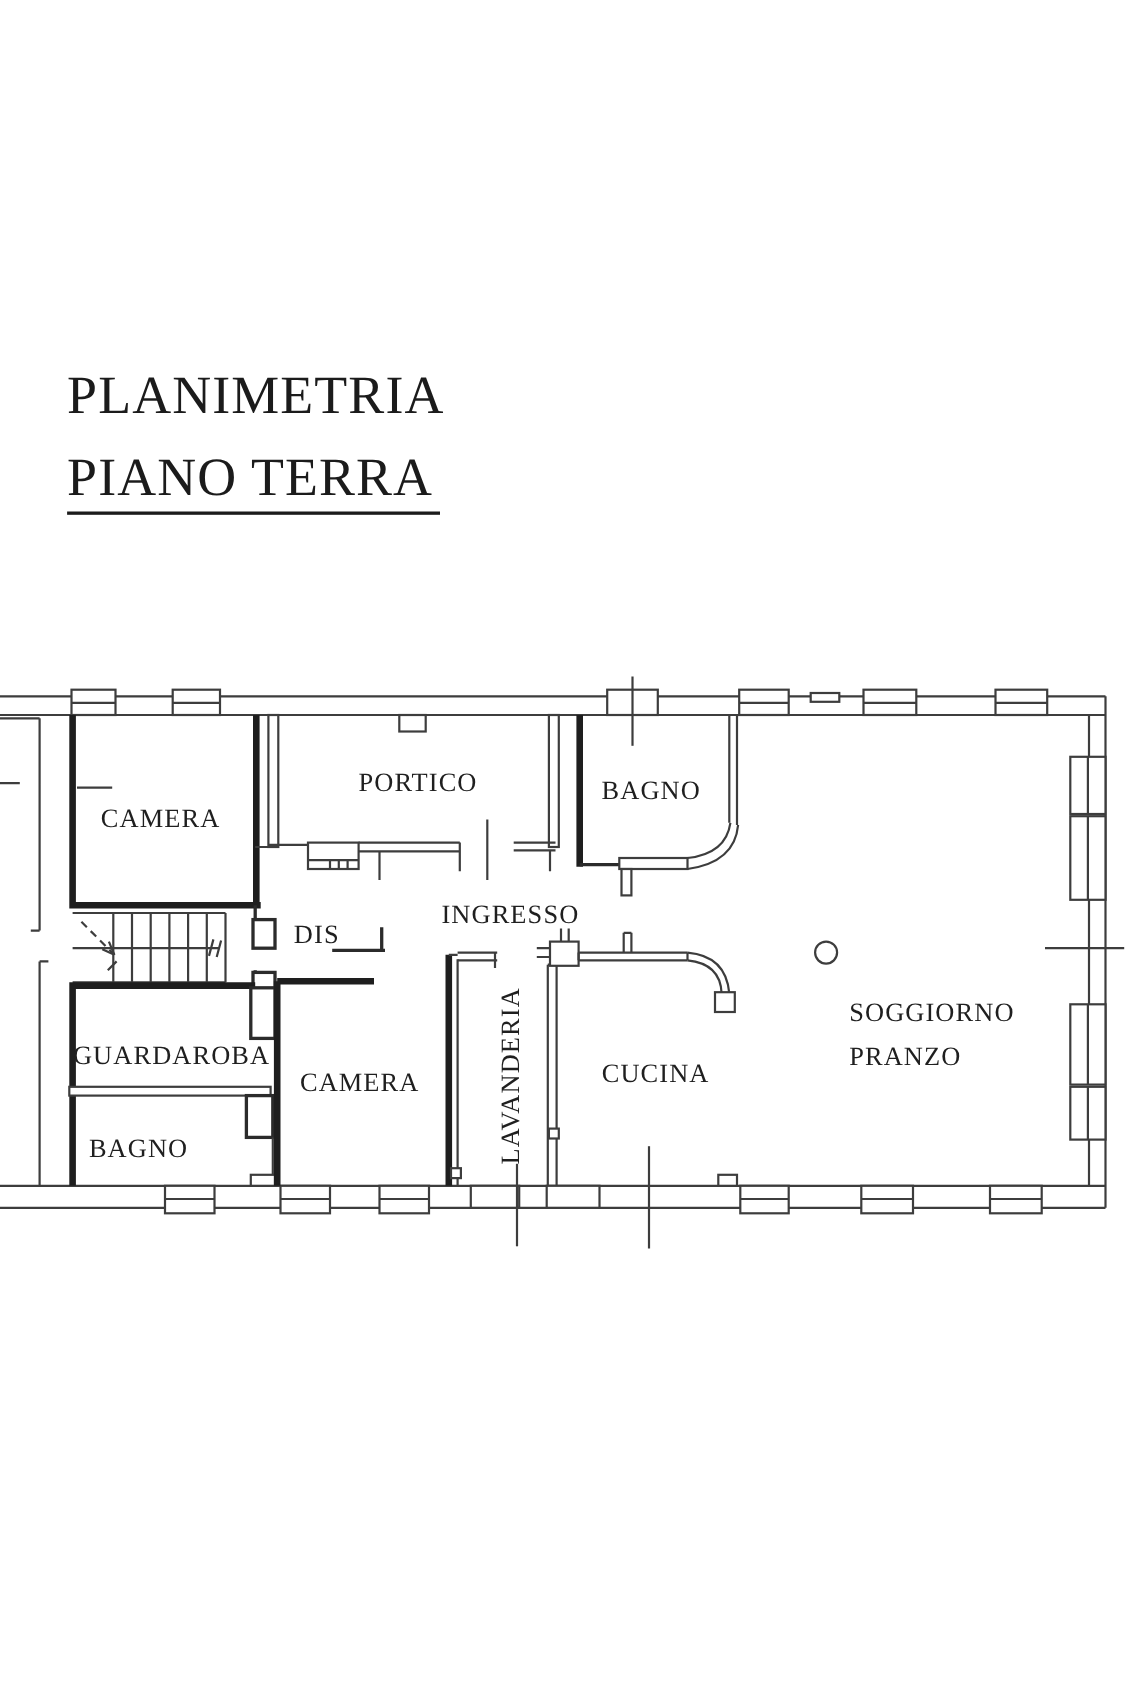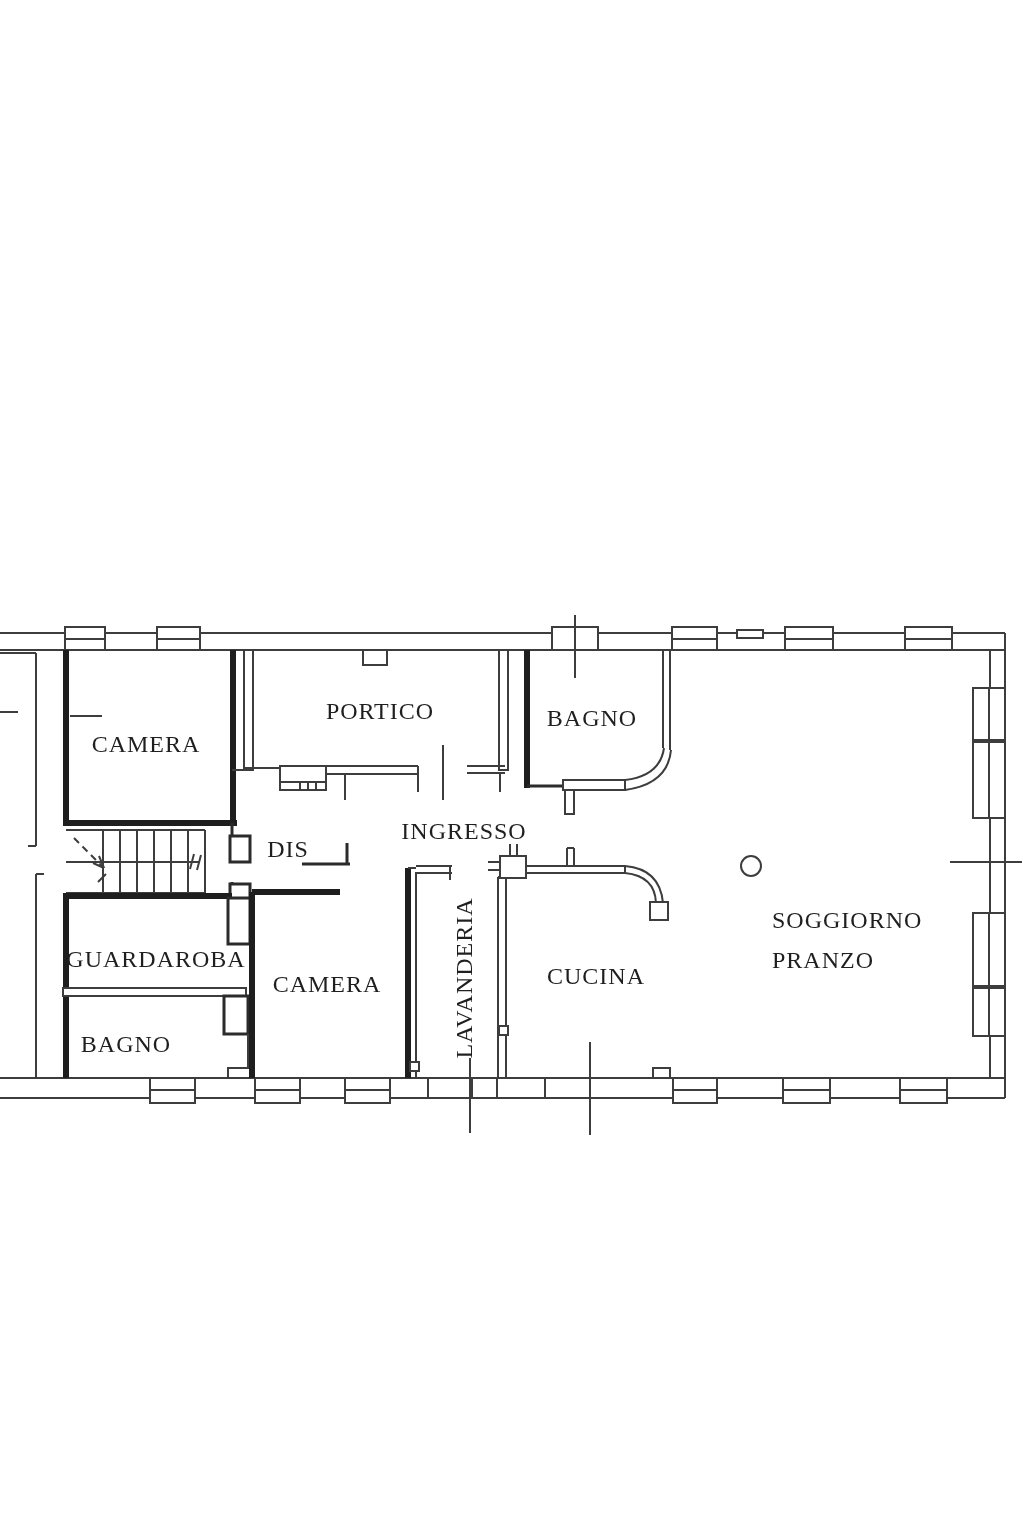--- a/index.html
+++ b/index.html
@@ -45,20 +45,24 @@
     font-family:"Liberation Serif","DejaVu Serif",serif;
     font-size:24px;
     letter-spacing:1px;
   }
 </style>
 </head>
 <body>
 
 <div class="page">
 
+  <div class="title-block">
+    <span class="title-line1">PLANIMETRIA</span>
+    <span class="title-line2">PIANO TERRA</span>
+  </div>
 
   <svg class="plan" width="1023" height="1535" viewBox="0 0 1023 1535">
 
     <g>
 
       <path class="t2" d="M0,633 H1005 M0,650 H1005"></path>
 
       <path class="t2" d="M1005,633 V1098 M990,650 V690 M990,818 V913 M990,1035 V1078"></path>
 
       <path class="t2" d="M0,1078 H1005 M0,1098 H1005"></path>

